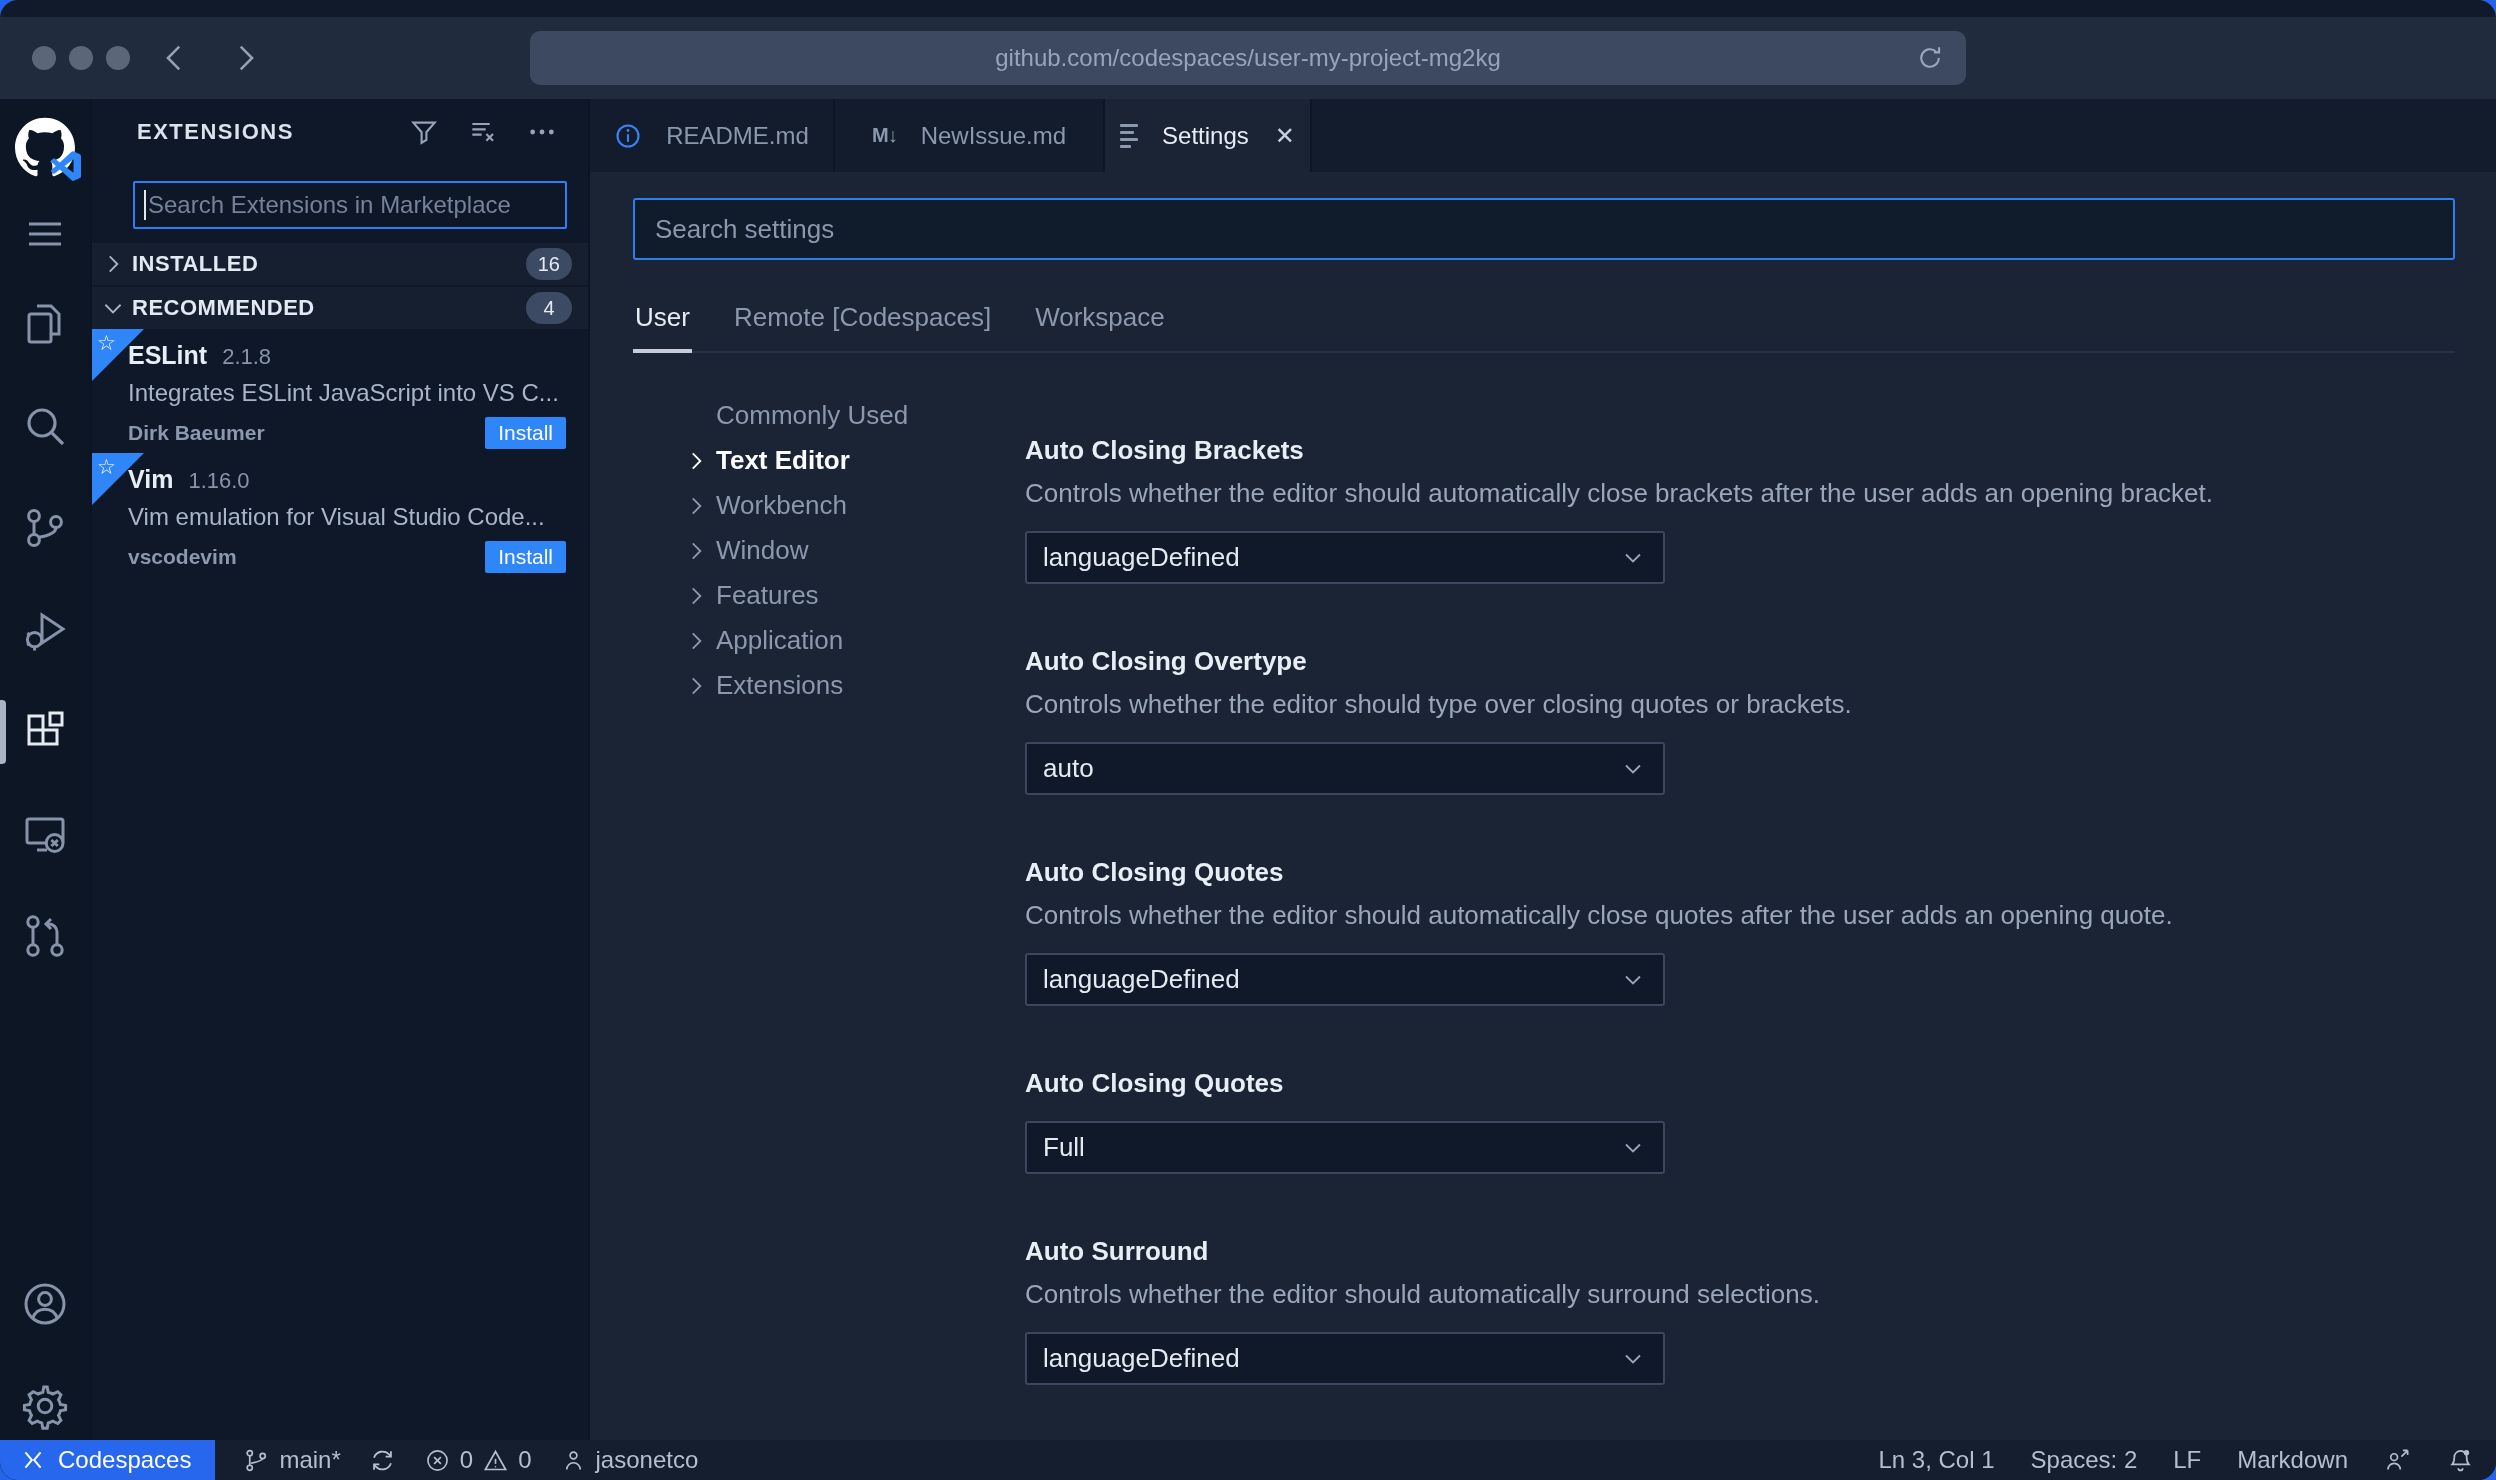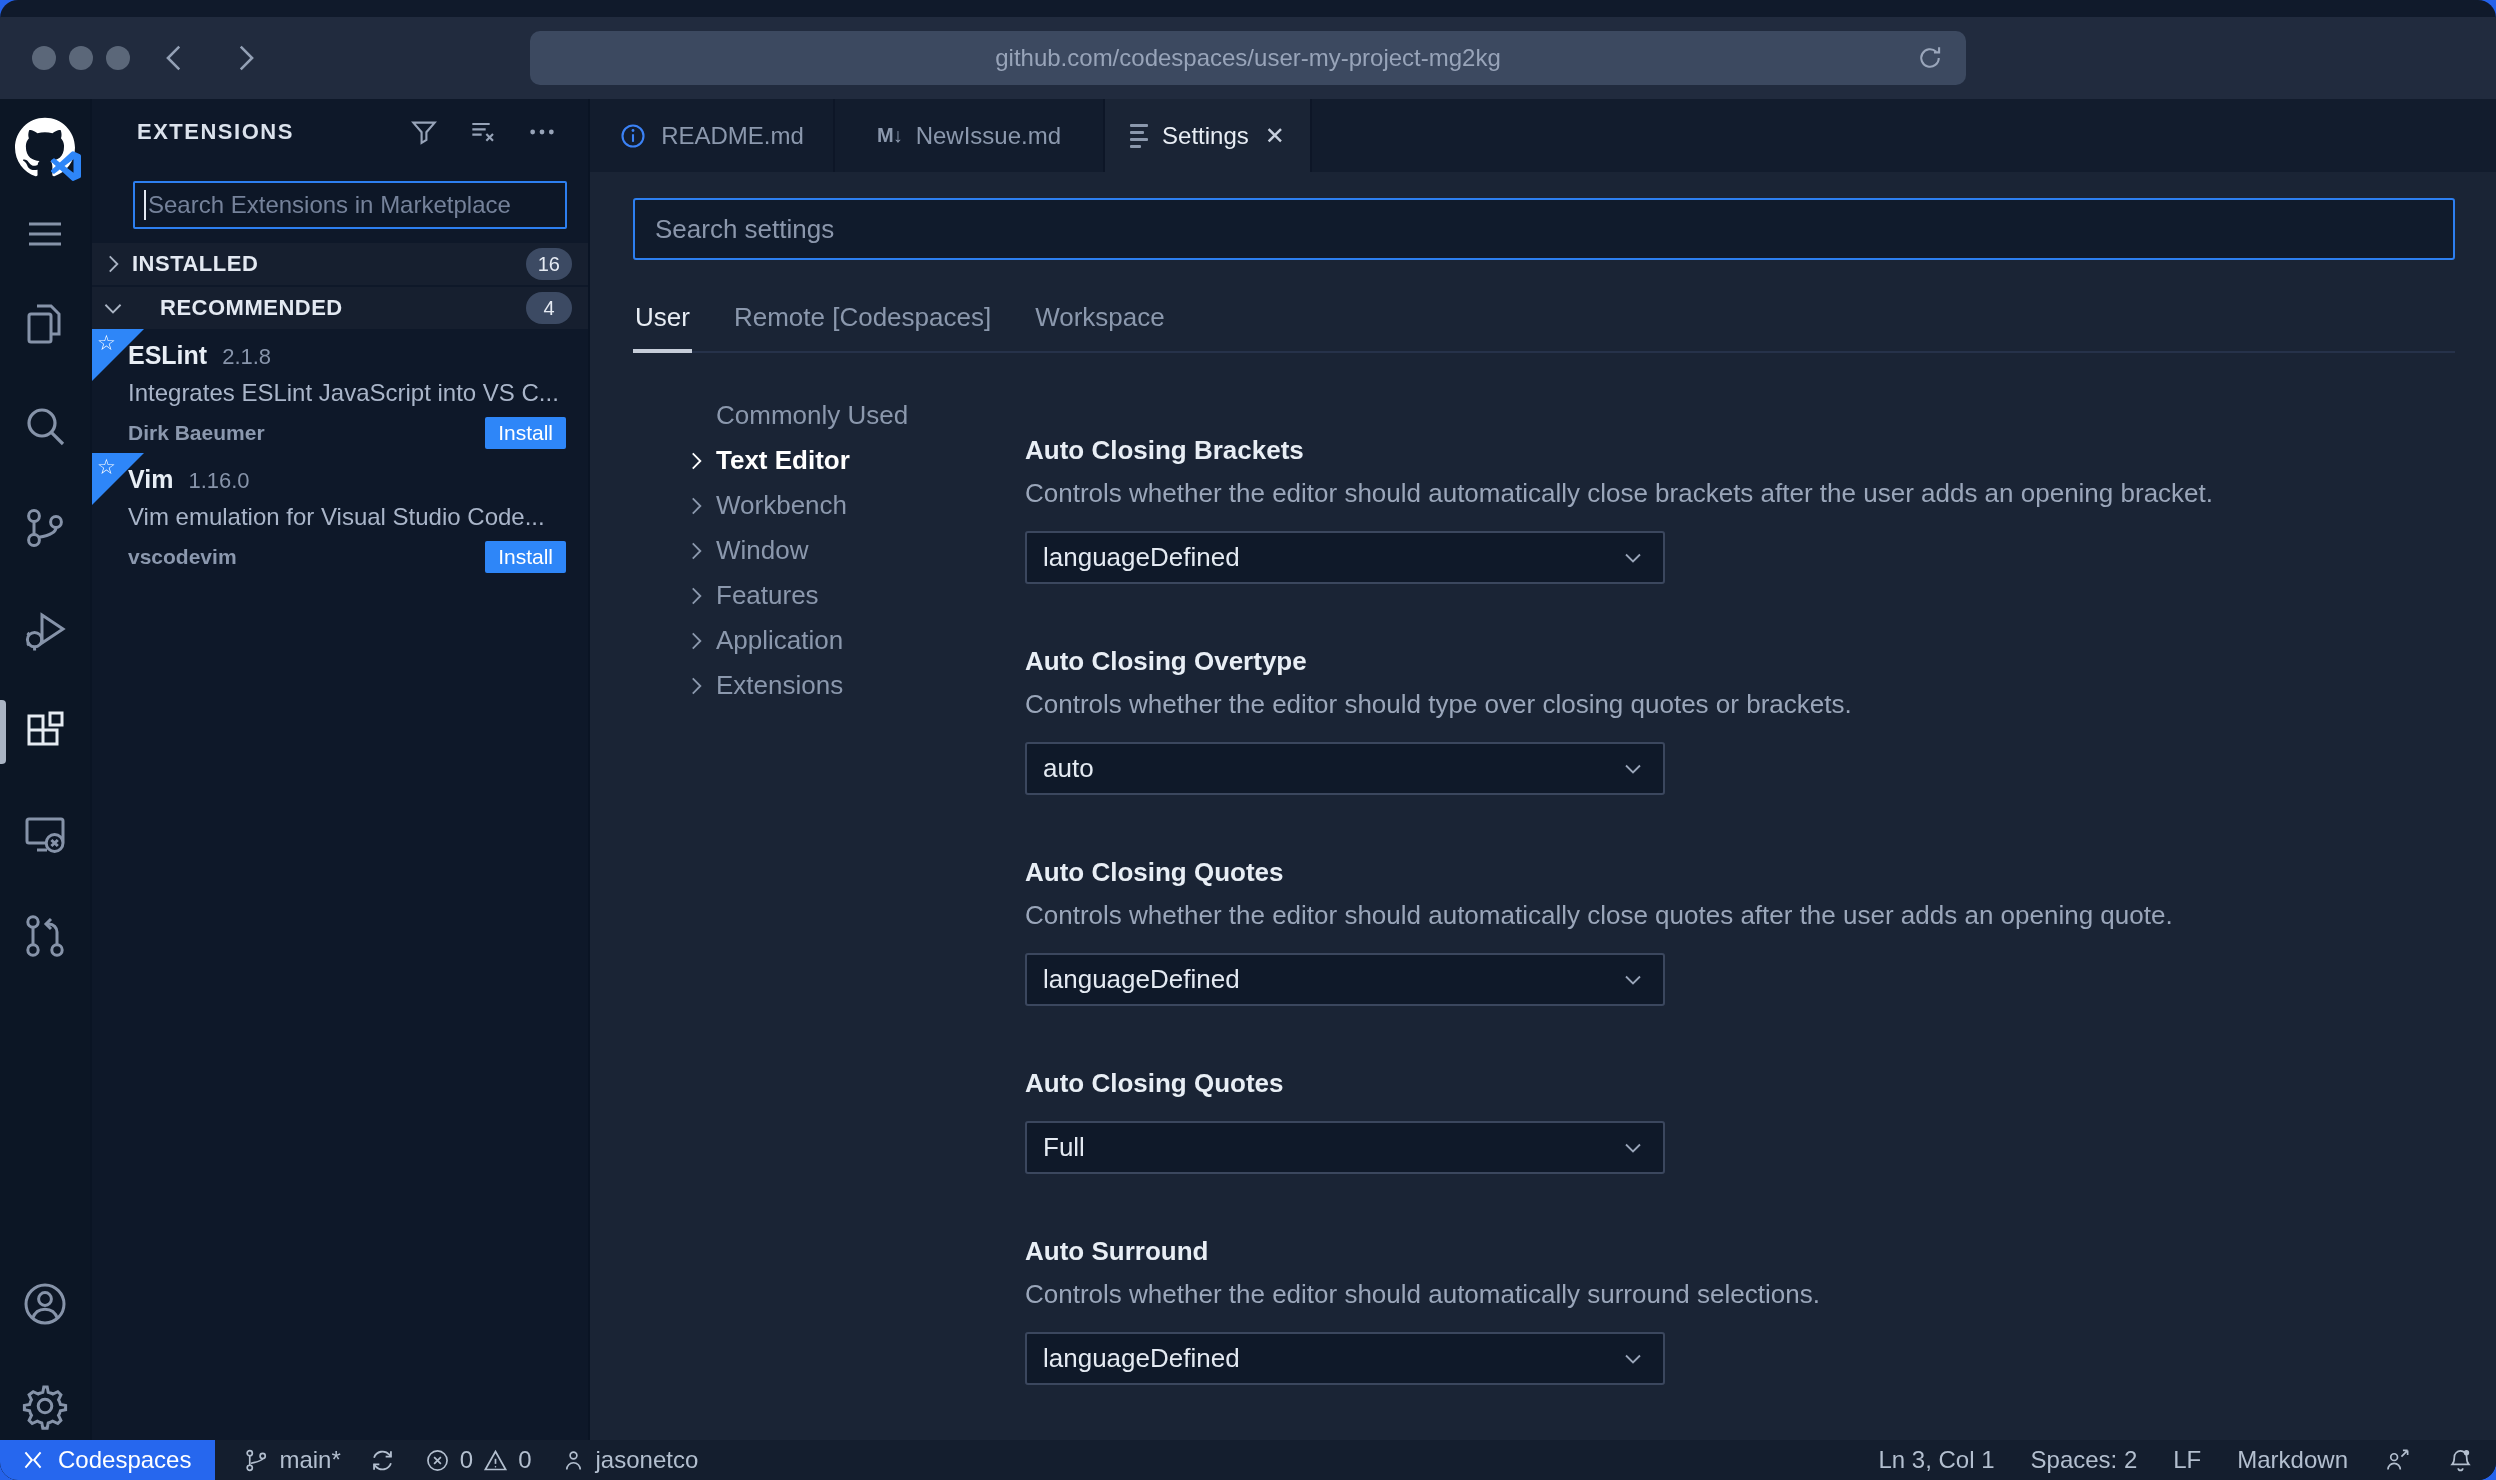--- a/index.html
+++ b/index.html
@@ -39,39 +39,39 @@
   .sidebar { width:498px; background:#0e1829; border-right:2px solid #0a1424; flex-shrink:0; overflow:hidden; }
   .panel-header { height:66px; display:flex; align-items:center; padding:0 30px 0 45px; }
   .panel-title { color:#dbe2ec; font-size:22px; letter-spacing:1.5px; font-weight:bold; }
   .panel-actions { margin-left:auto; display:flex; gap:27px; color:#97a3b8; }
   .panel-actions svg { width:32px; height:32px; }
   .ext-search { margin:16px 22px 0 41px; width:434px; height:48px; border:2px solid #2d7ff0; background:#0d1727; border-radius:2px; display:flex; align-items:center; padding-left:9px; }
   .ext-search .caret { width:2px; height:30px; background:#e2e8f1; }
   .ext-search input { flex:1; background:transparent; border:none; outline:none; color:#d7dee9; font-size:24px; font-family:inherit; padding-left:2px; }
   .ext-search input::placeholder { color:#75829a; }
   .section-row { margin-top:14px; height:42px; background:#161f2f; display:flex; align-items:center; padding:0 16px 0 8px; }
-  .section-row + .section-row { margin-top:2px;gap:28px; }
+  .section-row + .section-row { margin-top:2px; }
   .section-row svg { width:26px; height:26px; color:#aab4c4; }
   .section-label { margin-left:6px; color:#e3e9f2; font-size:22px; font-weight:bold; letter-spacing:0.5px; }
   .badge { margin-left:auto; min-width:46px; height:32px; padding:0 12px; background:#3c4a63; border-radius:16px; color:#e6ebf3; font-size:20px; display:flex; align-items:center; justify-content:center; }
   .ext-card { position:relative; height:124px; padding:12px 22px 0 36px; }
   .ribbon { position:absolute; top:0; left:0; width:0; height:0; border-top:52px solid #2e86f8; border-right:52px solid transparent; }
   .ribbon-star { position:absolute; top:2px; left:5px; color:#ffffff; font-size:21px; }
   .card-titlerow { display:flex; align-items:baseline; gap:15px; }
   .card-name { color:#e8eef5; font-size:25px; font-weight:bold; }
   .card-version { color:#8794aa; font-size:22px; }
   .card-desc { margin-top:9px; color:#a9b5c9; font-size:24px; white-space:nowrap; overflow:hidden; width:430px; }
   .card-footer { margin-top:10px; display:flex; align-items:center; }
   .card-author { color:#8b98ae; font-size:21px; font-weight:bold; }
   .install-btn { margin-left:auto; background:#2e86f8; color:#ffffff; font-size:21px; border:none; padding:4px 13px; border-radius:2px; font-family:inherit; }
 
   
   .editor { flex:1; display:flex; flex-direction:column; min-width:0; }
   .tabbar { height:73px; background:#121c2d; display:flex; flex-shrink:0; }
-  .tab { display:flex; align-items:center; justify-content:center; gap:14px; border-right:2px solid #0d1627; color:#8b98ad; font-size:24px; }
+  .tab { display:flex; align-items:center; justify-content:center; gap:24px; border-right:2px solid #0d1627; color:#8b98ad; font-size:24px; }
   .tab.t0 { width:245px; }
   .tab.t1 { width:270px; }
   .tab.t2 { width:207px; }
   .tab.active { background:#1a2435; color:#e8edf4; }
   .tab .closex { font-size:24px; color:#c6cfdd; margin-left:2px; }
   .info-ic { width:28px; height:28px; color:#3b82f6; }
   .md-ic { font-size:20px; font-weight:bold; color:#8b98ad; letter-spacing:-1px; }
   .setlines { display:flex; flex-direction:column; gap:4px; }
   .setlines i { display:block; height:3px; background:#8b98ad; border-radius:1px; }
   .setlines i:nth-child(1){width:18px;} .setlines i:nth-child(2){width:14px;} .setlines i:nth-child(3){width:18px;} .setlines i:nth-child(4){width:11px;}

